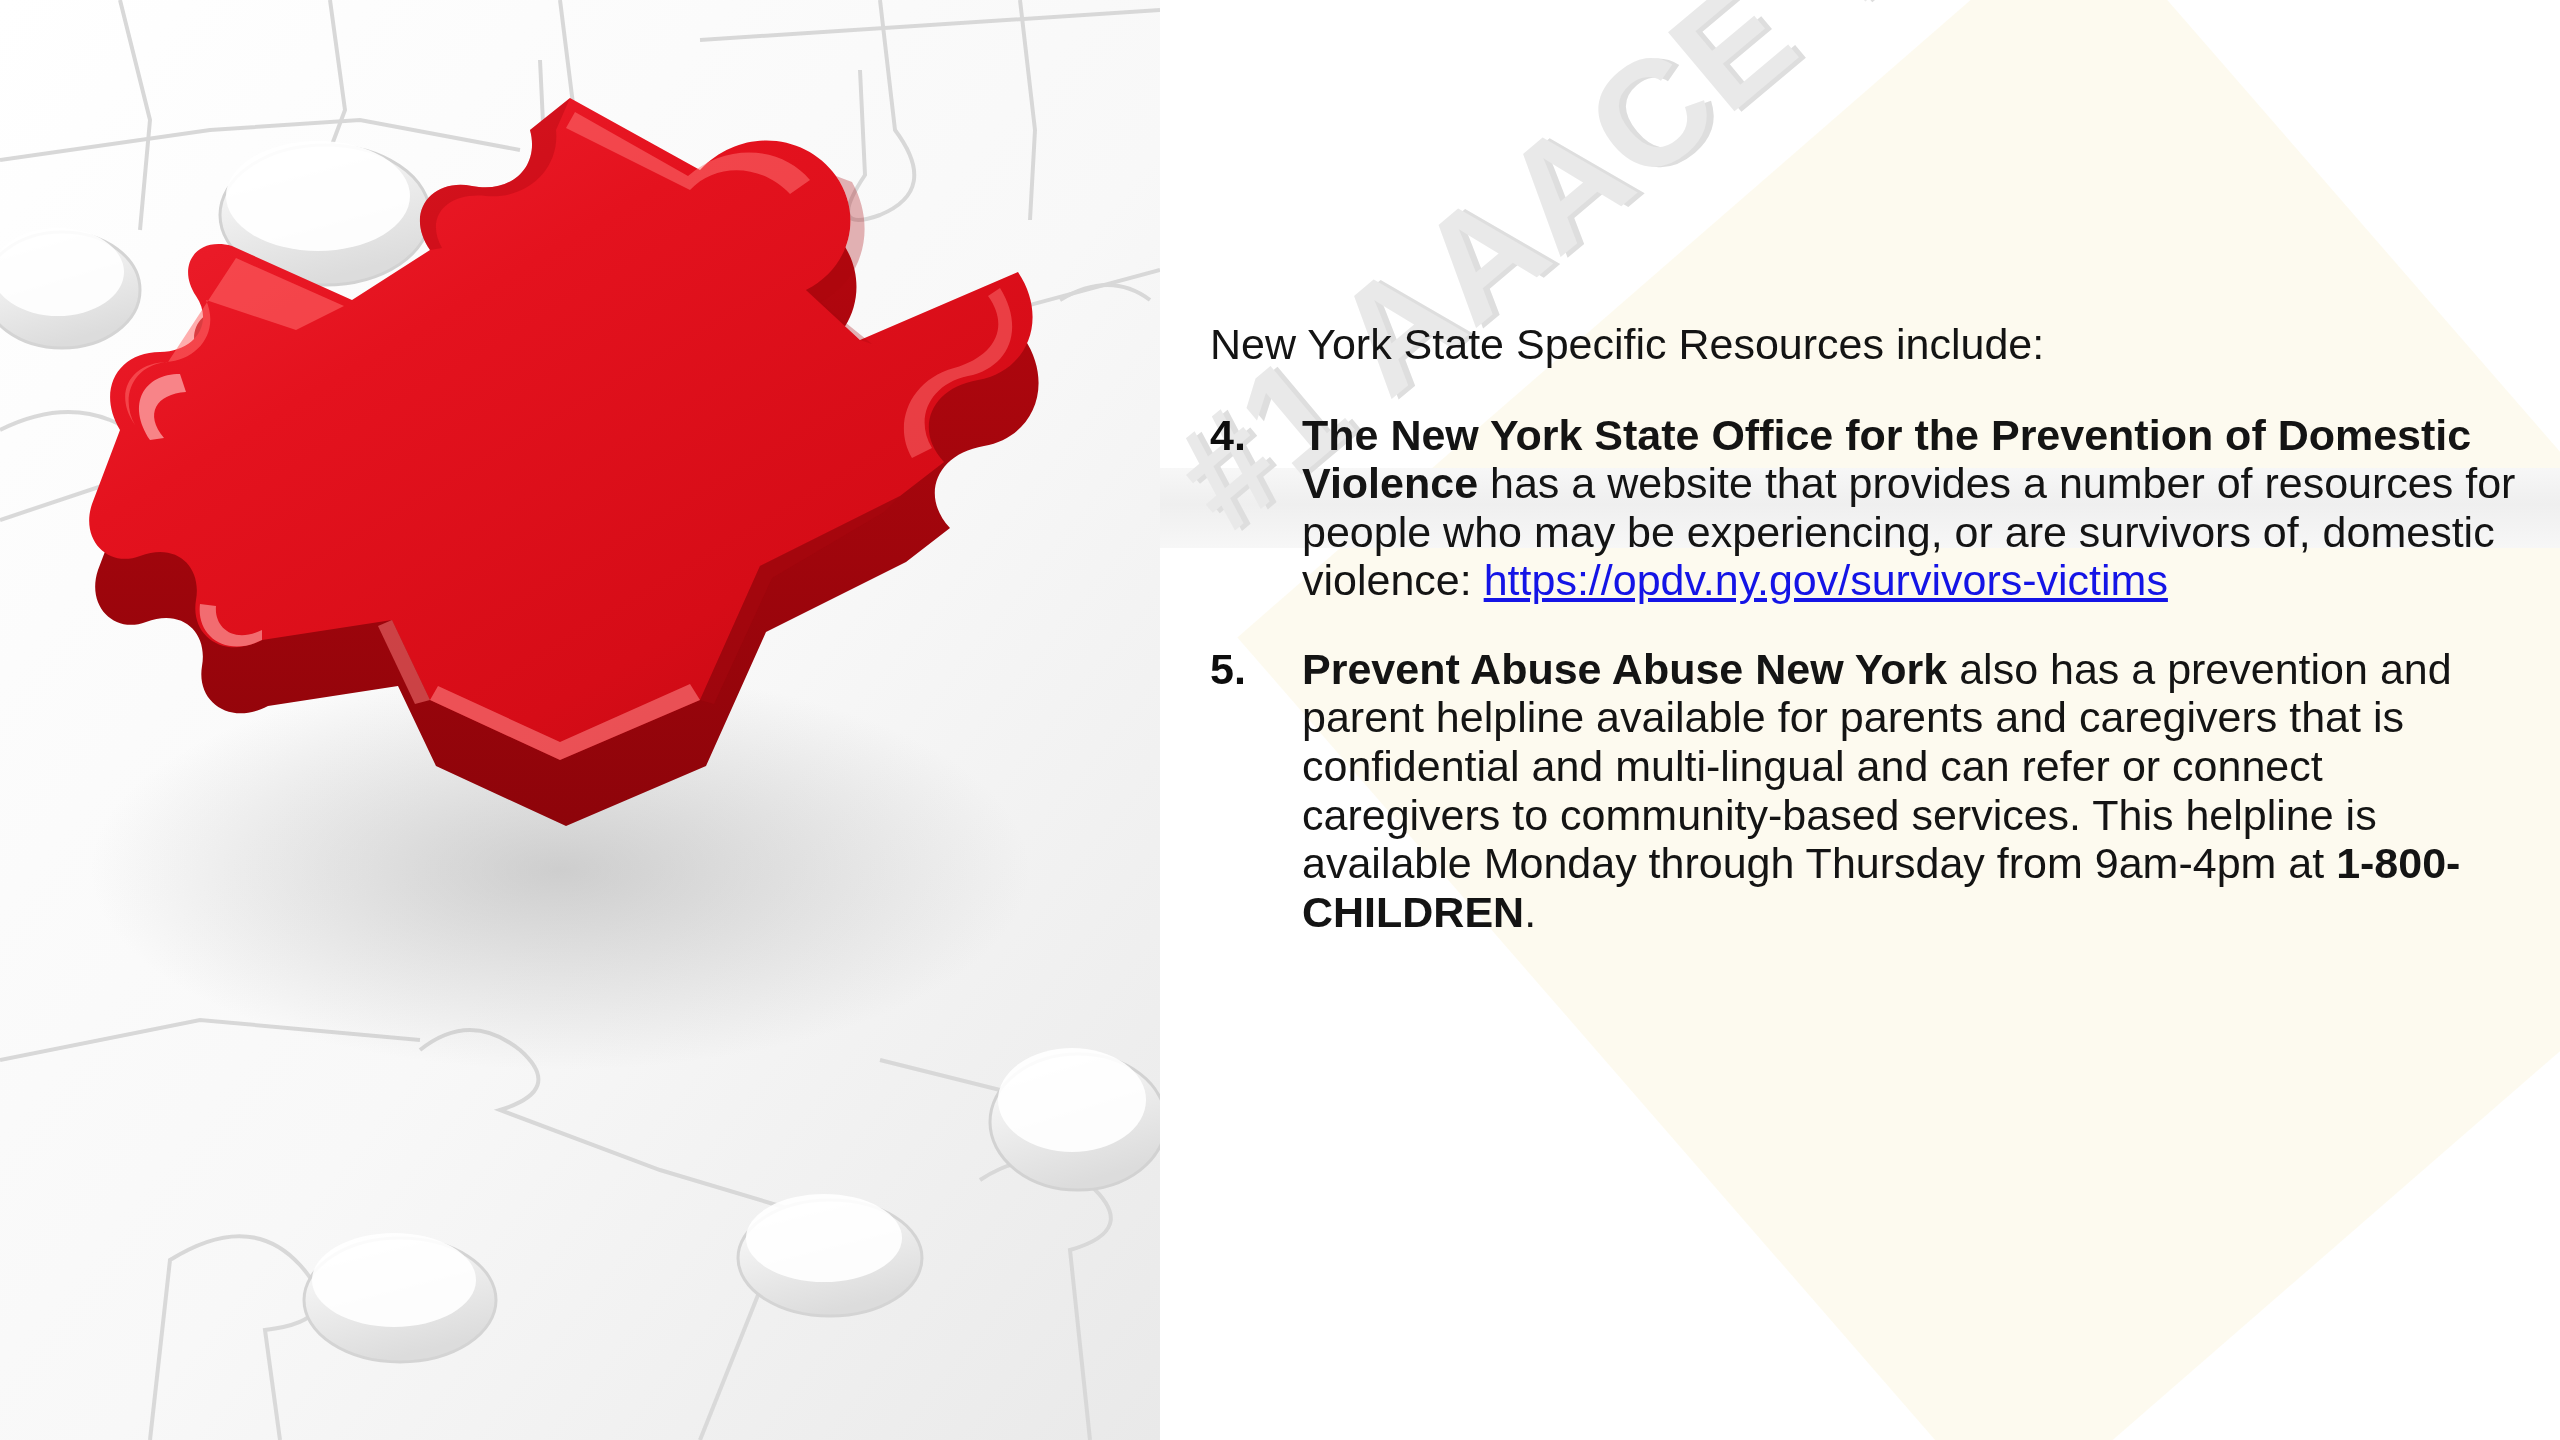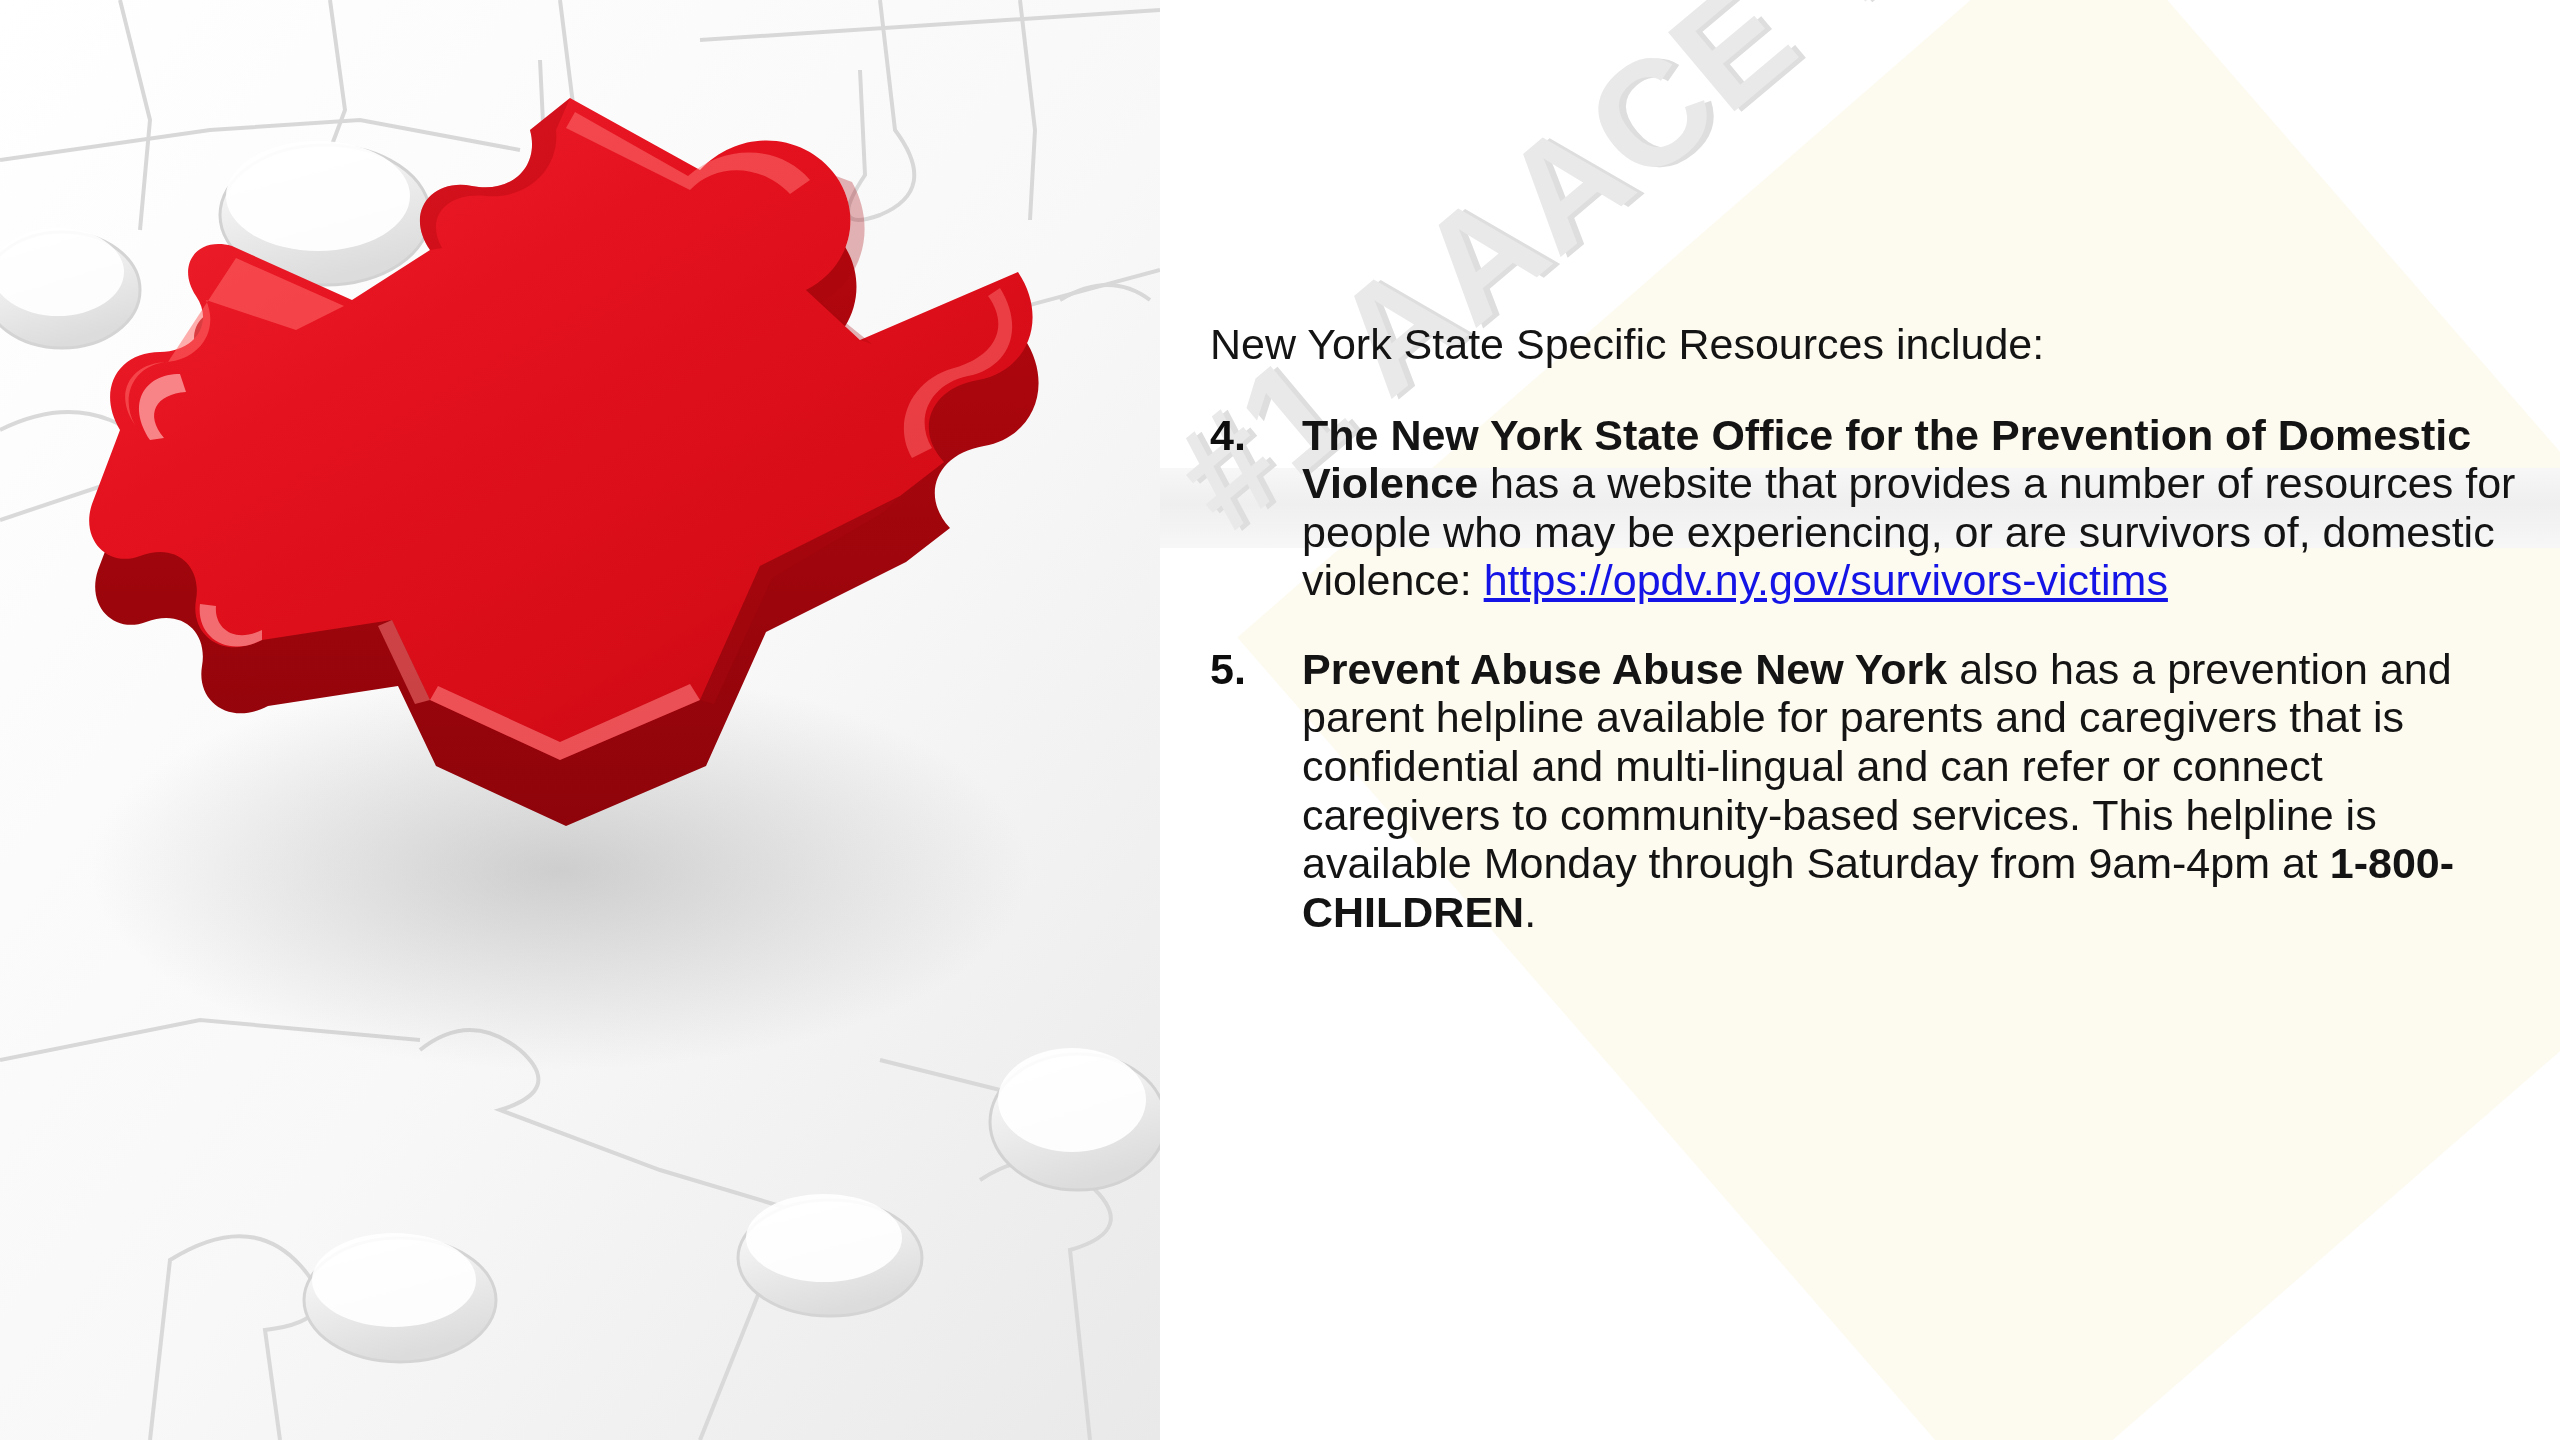--- a/index.html
+++ b/index.html
@@ -228,18 +228,18 @@
 
       <div class="intro">New York State Specific Resources include:</div>
 
       <div class="list-item">
         <div class="num">4.</div>
         <div class="txt"><span class="b">The New York State Office for the Prevention of Domestic Violence</span><span> has a website that provides a number of resources for people who may be experiencing, or are survivors of, domestic violence: </span><a class="link" href="#">https://opdv.ny.gov/survivors-victims</a></div>
       </div>
 
       <div class="list-item">
         <div class="num">5.</div>
-        <div class="txt"><span class="b">Prevent Abuse Abuse New York</span><span> also has a prevention and parent helpline available for parents and caregivers that is confidential and multi-lingual and can refer or connect caregivers to community-based services.  This helpline is available Monday through Saturday from 9am-4pm at </span><span class="b">1-800-CHILDREN</span><span>.</span></div>
+        <div class="txt"><span class="b">Prevent Abuse Abuse New York</span><span> also has a prevention and parent helpline available for parents and caregivers that is confidential and multi-lingual and can refer or connect caregivers to community-based services.  This helpline is available Monday through Thursday from 9am-4pm at </span><span class="b">1-800-CHILDREN</span><span>.</span></div>
       </div>
 
     </div>
   </div>
 </div>
 
 </body></html>

